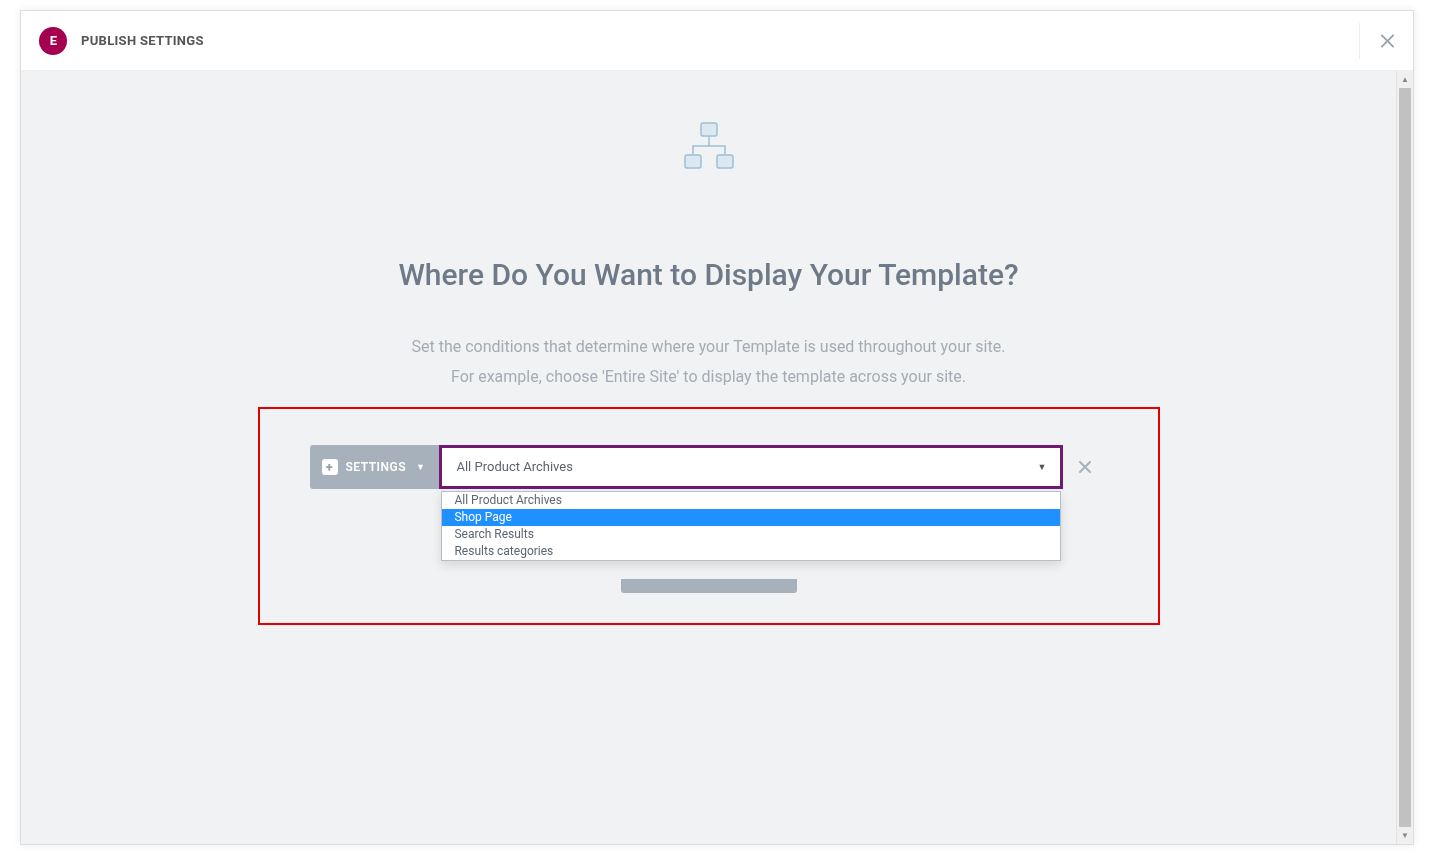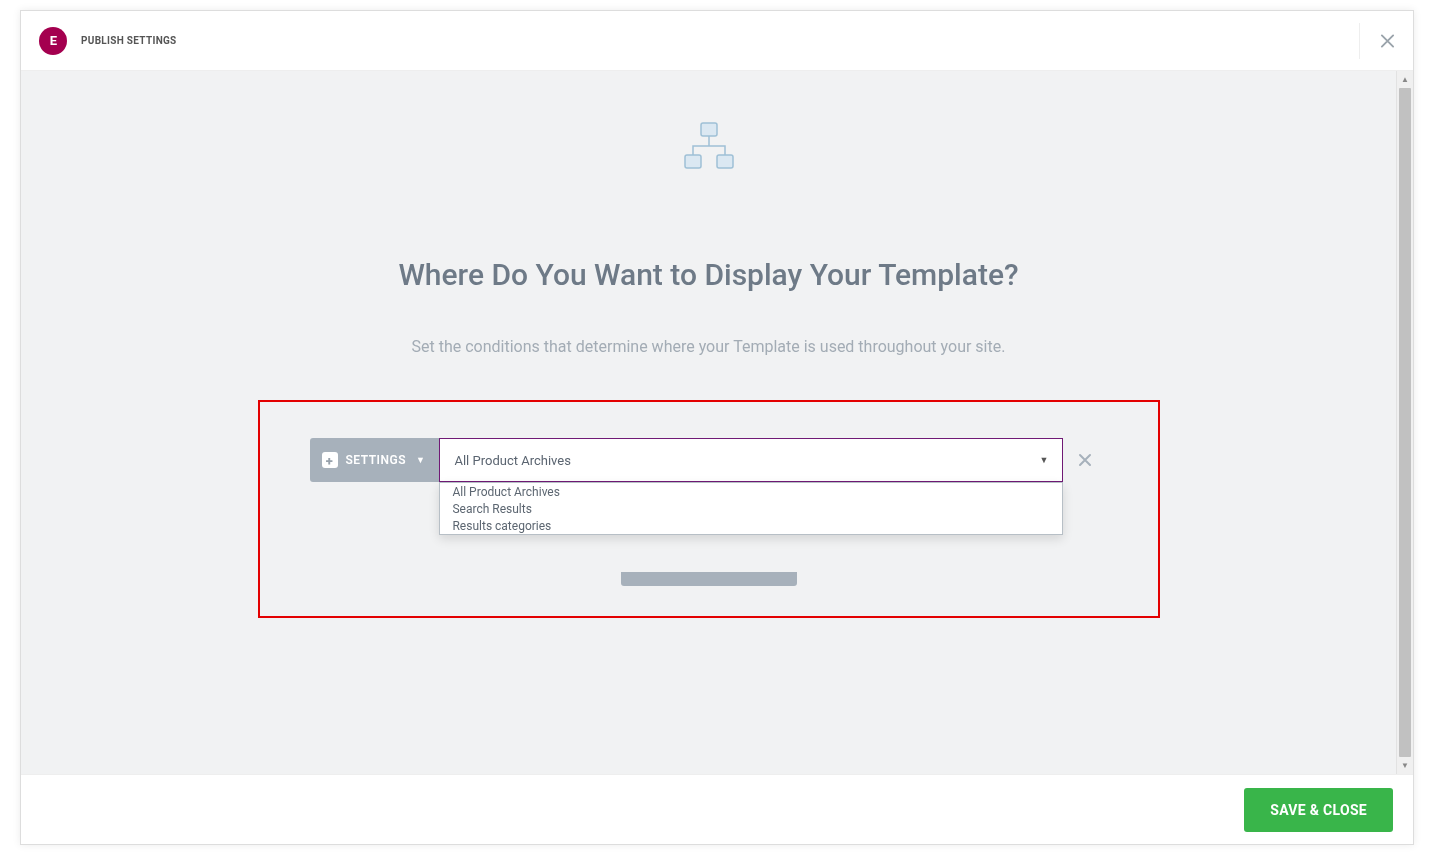--- a/index.html
+++ b/index.html
@@ -33,21 +33,21 @@
     .logo-circle {
       width: 28px; height: 28px;
       border-radius: 50%;
       background: #a4004f;
       color: #fff;
       display: flex; align-items: center; justify-content: center;
       font-size: 13px; font-weight: 700;
       letter-spacing: -1px;
     }
     .header-title {
-      color: #555; font-size: 10px; font-weight: 700;
+      color: #555; font-size: 13px; font-weight: 700;
       letter-spacing: 0.3px;
     }
     .header-close {
       width: 36px; height: 36px;
       display: flex; align-items: center; justify-content: center;
       cursor: pointer;
       border-left: 1px solid #eee;
       padding-left: 20px;
     }
     .header-close svg { stroke: #9aa3ab; }
@@ -91,21 +91,21 @@
     .main-heading {
       font-size: 30px;
       color: #6e7a87;
       font-weight: 500;
       margin-bottom: 40px;
     }
     .desc {
       font-size: 16px;
       color: #a3acb5;
       line-height: 1.9;
-      margin-bottom: 38px;
+      margin-bottom: 14px;
     }
     .csp { display: block; }
 
     .highlight-box {
       border: 2px solid #e30000;
       width: 902px;
       height: 218px;
       margin: 0 auto;
       position: relative;
       padding-top: 36px;
@@ -133,21 +133,21 @@
       width: 16px; height: 16px; border-radius: 3px; background: #fff;
       display: flex; align-items: center; justify-content: center;
       color: #97a1ab; font-weight: 800; font-size: 13px; line-height: 1;
     }
     .include-caret { font-size: 9px; margin-left: 2px; }
 
     .select-box {
       height: 44px;
       width: 624px;
       background: #fff;
-      border: 1px solid #701a75;
+      border: 3px solid #701a75;
       display: flex; align-items: center; justify-content: space-between;
       padding: 0 14px;
       text-align: left;
       font-size: 13px;
       color: #5a6470;
       cursor: pointer;
       position: relative;
     }
     .select-caret { font-size: 9px; color: #555; }
 
@@ -239,38 +239,40 @@
             <rect x="6" y="34" width="16" height="13" rx="2" fill="#dbe8f2" stroke="#9fc0d6" stroke-width="1.5"></rect>
             <rect x="38" y="34" width="16" height="13" rx="2" fill="#dbe8f2" stroke="#9fc0d6" stroke-width="1.5"></rect>
             <path d="M30 15 V25 M14 34 V25 H46 V34" fill="none" stroke="#9fc0d6" stroke-width="1.5"></path>
           </svg>
         </div>
 
         <h1 class="main-heading">Where Do You Want to Display Your Template?</h1>
 
         <p class="desc">
           <span class="csp">Set the conditions that determine where your Template is used throughout your site.</span>
+          <span class="csp">For example, choose 'Entire Site' to display the template across your site.</span>
         </p>
 
         <div class="highlight-box">
 
           <div class="condition-row">
 
             <div class="include-btn">
               <span class="plus-square">+</span>
               <span>SETTINGS</span>
               <span class="include-caret">▼</span>
             </div>
 
             <div class="select-box">
               <span>All Product Archives</span>
               <span class="select-caret">▼</span>
 
               <div class="dropdown">
                 <div class="dropdown-item">All Product Archives</div>
+                <div class="dropdown-item selected">Shop Page</div>
                 <div class="dropdown-item">Search Results</div>
                 <div class="dropdown-item">Results categories</div>
               </div>
             </div>
 
             <div class="row-remove">
               <svg width="14" height="14" viewBox="0 0 14 14" fill="none" stroke="#a7b1bb" stroke-width="2" stroke-linecap="round">
                   <path d="M2 2 L12 12 M12 2 L2 12"></path>
                 </svg>
             </div>
@@ -287,17 +289,14 @@
     <div class="scrollbar">
       <div class="scroll-arrow">▲</div>
       <div class="scroll-track">
         <div class="scroll-thumb"></div>
       </div>
       <div class="scroll-arrow">▼</div>
     </div>
 
   </div>
 
-  <div class="modal-footer">
-    <div class="save-btn">SAVE &amp; CLOSE</div>
-  </div>
 
 </div>
 
 </body></html>

